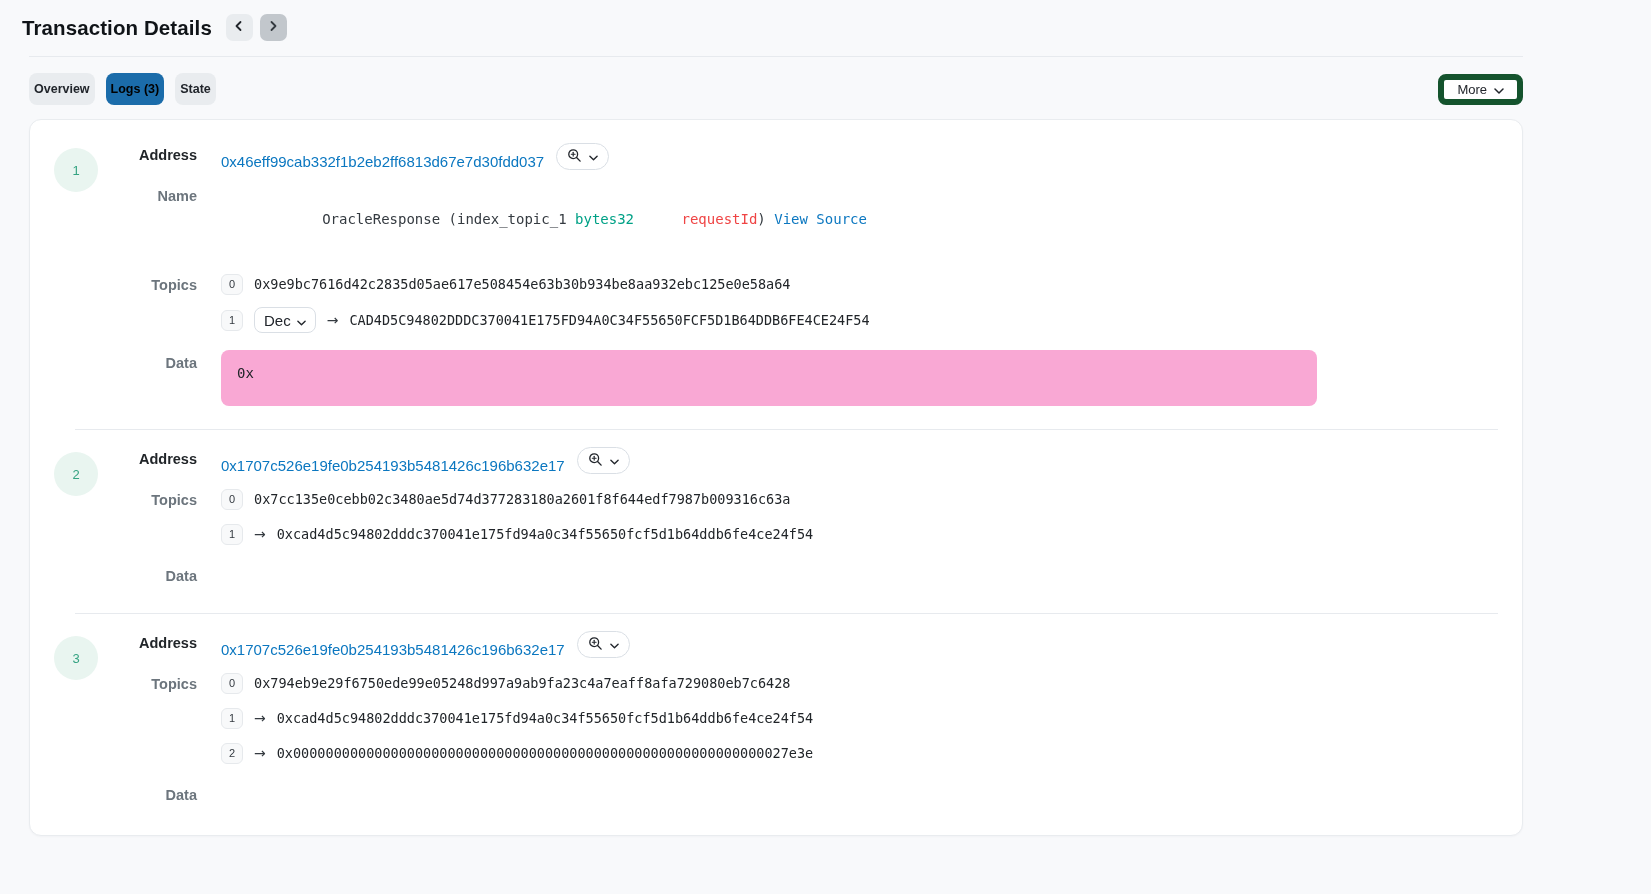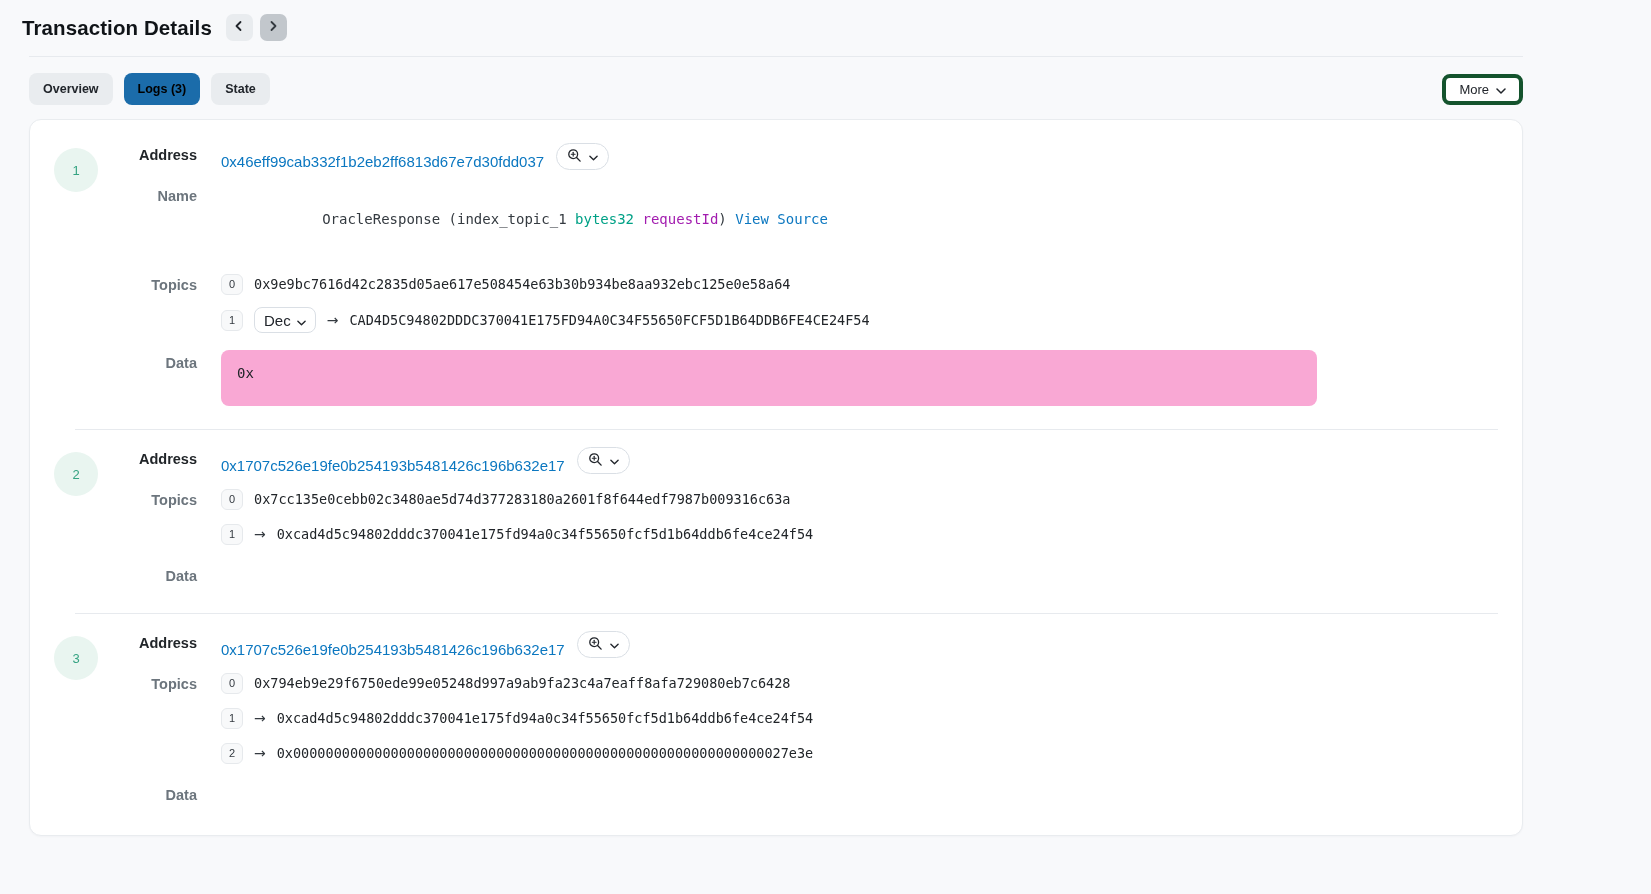--- a/index.html
+++ b/index.html
@@ -21,28 +21,28 @@
     background:#e9ecef; color:#21252b;
   }
   .nav-btn.next { background:#c2c7cc; color:#343a40; }
   .header-divider { height:1px; background:#e7eaee; margin:15px 0 0 29px; width:1494px; }
 
   
   .tabs-row { display:flex; align-items:center; justify-content:space-between;
               margin:16px 0 0 29px; width:1494px; }
   .tabs { display:flex; gap:11px; }
   .tab {
-    height:32px; padding:0 14px; border:none; border-radius:8px; cursor:pointer;
+    height:32px; padding:0 5px; border:none; border-radius:8px; cursor:pointer;
     font-family:"Liberation Sans", sans-serif;
     font-size:12.5px; font-weight:700; color:#21252b; background:#e9ecef;
     display:flex; align-items:center;
   }
   .tab.active { background:#1b6caa; color:#000000; }
   .more-btn {
-    height:31px; padding:0 13px; background:#ffffff; border:4px solid #14532d;
+    height:31px; padding:0 13px; background:#ffffff; border:6px solid #14532d;
     border-radius:8px; cursor:pointer; display:flex; align-items:center; gap:7px;
     font-family:"Liberation Sans", sans-serif; font-size:13px; color:#21252b;
   }
 
   
   .card {
     margin:14px 0 0 29px; width:1494px; background:#ffffff;
     border:1px solid #e9ecef; border-radius:12px;
     box-shadow:0 1px 2px rgba(30,40,60,.03);
     padding:22px 24px 26px 24px;
@@ -70,21 +70,21 @@
   .address-link { font-size:15px; color:#0b77c0; text-decoration:none; cursor:pointer; }
   .pill-btn {
     height:27px; padding:0 10px; background:#fff; border:1px solid #dadfe5;
     border-radius:14px; cursor:pointer; display:flex; align-items:center; gap:7px;
     color:#21252b;
   }
 
   .mono { font-family:"DejaVu Sans Mono", monospace; }
   .name-row { font-size:14px; line-height:24px; white-space:pre; color:#343a40; }
   .t-green { color:#00a186; }
-  .t-red { color:#a21caf; }
+  .t-red { color:#ef4444;margin-left:39px; }
   .t-link { color:#0b77c0; text-decoration:none; cursor:pointer; }
 
   .topic-row { display:flex; align-items:center; gap:11px; margin-bottom:11px; min-height:24px; }
   .topic-row:last-child { margin-bottom:0; }
   .topic-badge {
     min-width:22px; height:21px; padding:0 6px; background:#f8f9fa;
     border:1px solid #e6e9ec; border-radius:6px; font-size:11px; color:#343a40;
     display:flex; align-items:center; justify-content:center; flex:none;
   }
   .topic-val { font-size:13.5px; color:#212529; letter-spacing:0; }

